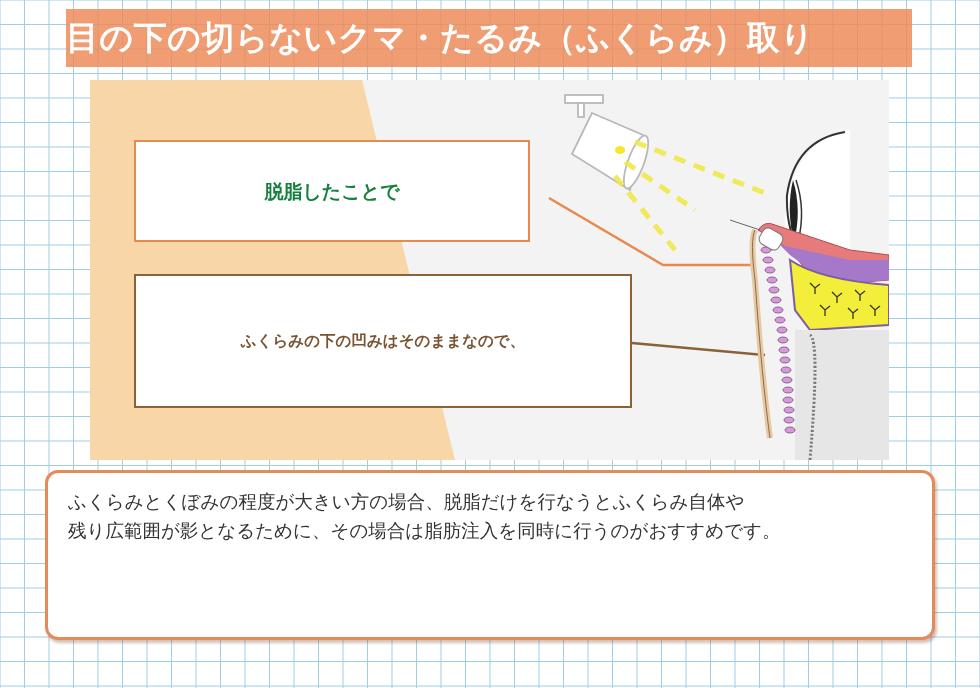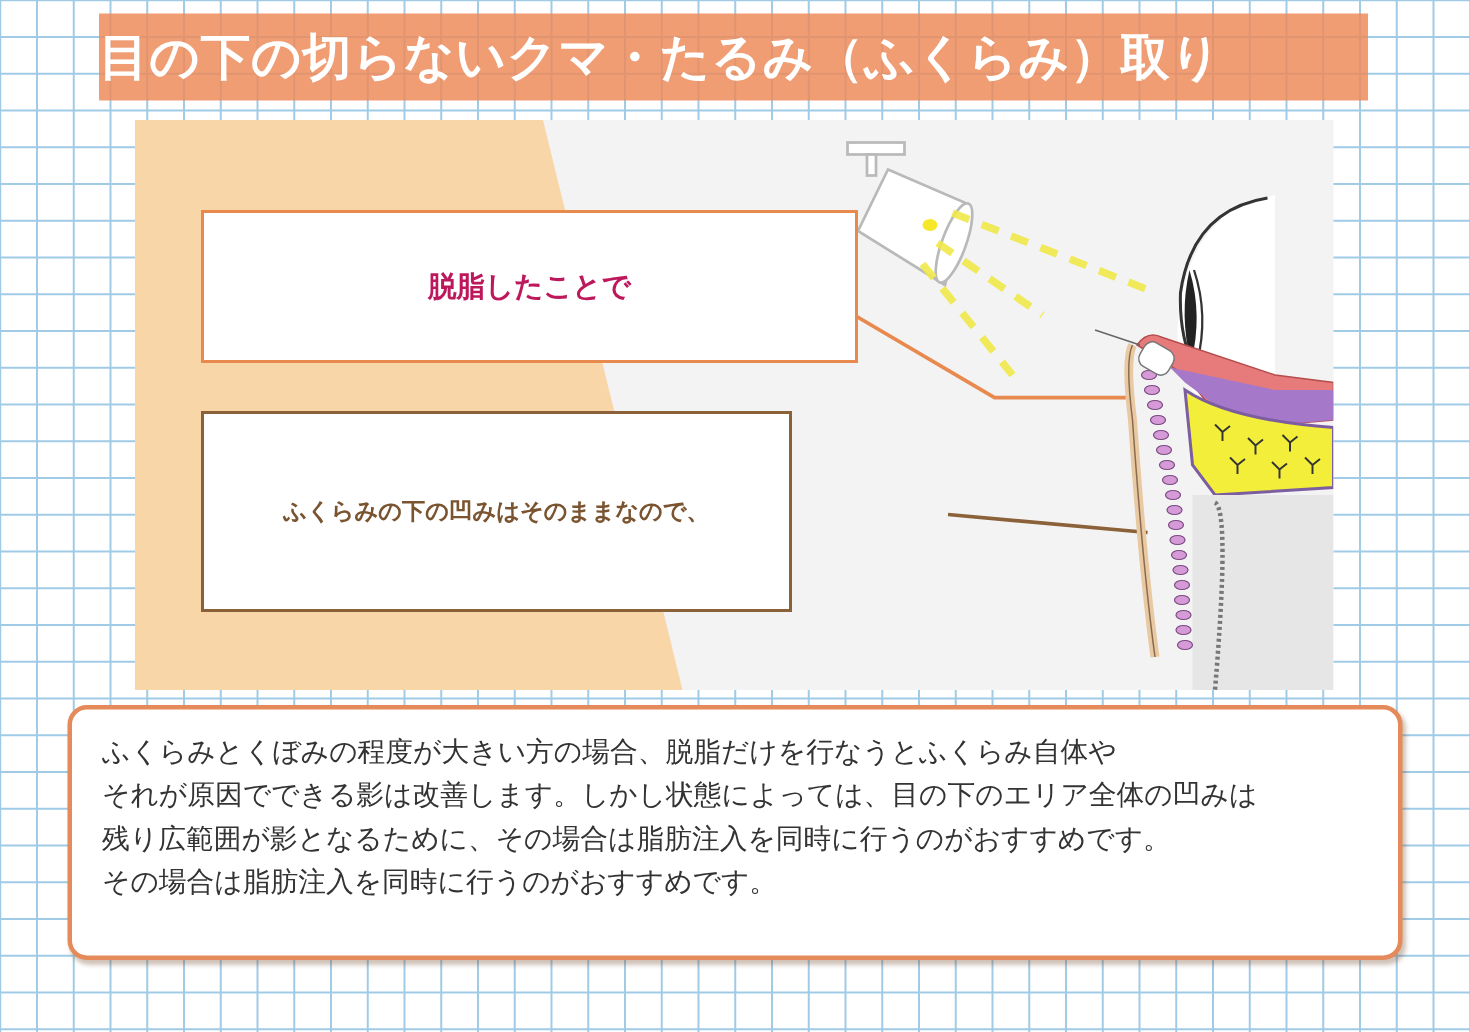--- a/index.html
+++ b/index.html
@@ -26,25 +26,25 @@
       position: absolute; left: 90px; top: 80px; width: 799px; height: 380px;
       background: #f3f3f4; overflow: hidden;
     }
     .figure svg.bg { position: absolute; left: 0; top: 0; }
     .callout {
       position: absolute; background: #ffffff; box-sizing: border-box;
       display: flex; align-items: center; justify-content: center; text-align: center;
       font-weight: bold; font-family: "DejaVu Sans", sans-serif;
     }
     .callout-1 {
-      left: 44px; top: 60px; width: 438px; height: 102px;
-      border: 2.5px solid #e88a4e; color: #be185d; font-size: 19px; line-height: 31px;
+      left: 44px; top: 60px; width: 396px; height: 102px;
+      border: 2.5px solid #e88a4e; color: #15803d; font-size: 19px; line-height: 31px;
     }
     .callout-2 {
-      left: 44px; top: 194px; width: 394px; height: 134px;
+      left: 44px; top: 194px; width: 498px; height: 134px;
       border: 2.5px solid #8a6138; color: #7a5430; font-size: 15.5px; line-height: 31px;
     }
     .callout .line { display: block; white-space: nowrap; }
     .text-box {
       position: absolute; left: 45px; top: 470px; width: 890px; height: 170px;
       box-sizing: border-box; background: #ffffff;
       border: 3px solid #e58a5a; border-radius: 13px;
       box-shadow: 2px 3px 3px rgba(120, 80, 50, 0.35);
       padding: 14px 12px 0 20px;
     }
@@ -140,16 +140,14 @@
 
   <div class="callout callout-2">
     <div>
       <span class="line">ふくらみの下の凹みはそのままなので、</span>
     </div>
   </div>
 </div>
 
 <div class="text-box">
   <span class="line">ふくらみとくぼみの程度が大きい方の場合、脱脂だけを行なうとふくらみ自体や</span>
-  <span class="line">それが原因でできる影は改善します。しかし状態によっては、目の下のエリア全体の凹みは</span>
   <span class="line">残り広範囲が影となるために、その場合は脂肪注入を同時に行うのがおすすめです。</span>
-  <span class="line">その場合は脂肪注入を同時に行うのがおすすめです。</span>
 </div>
 
 </body></html>

